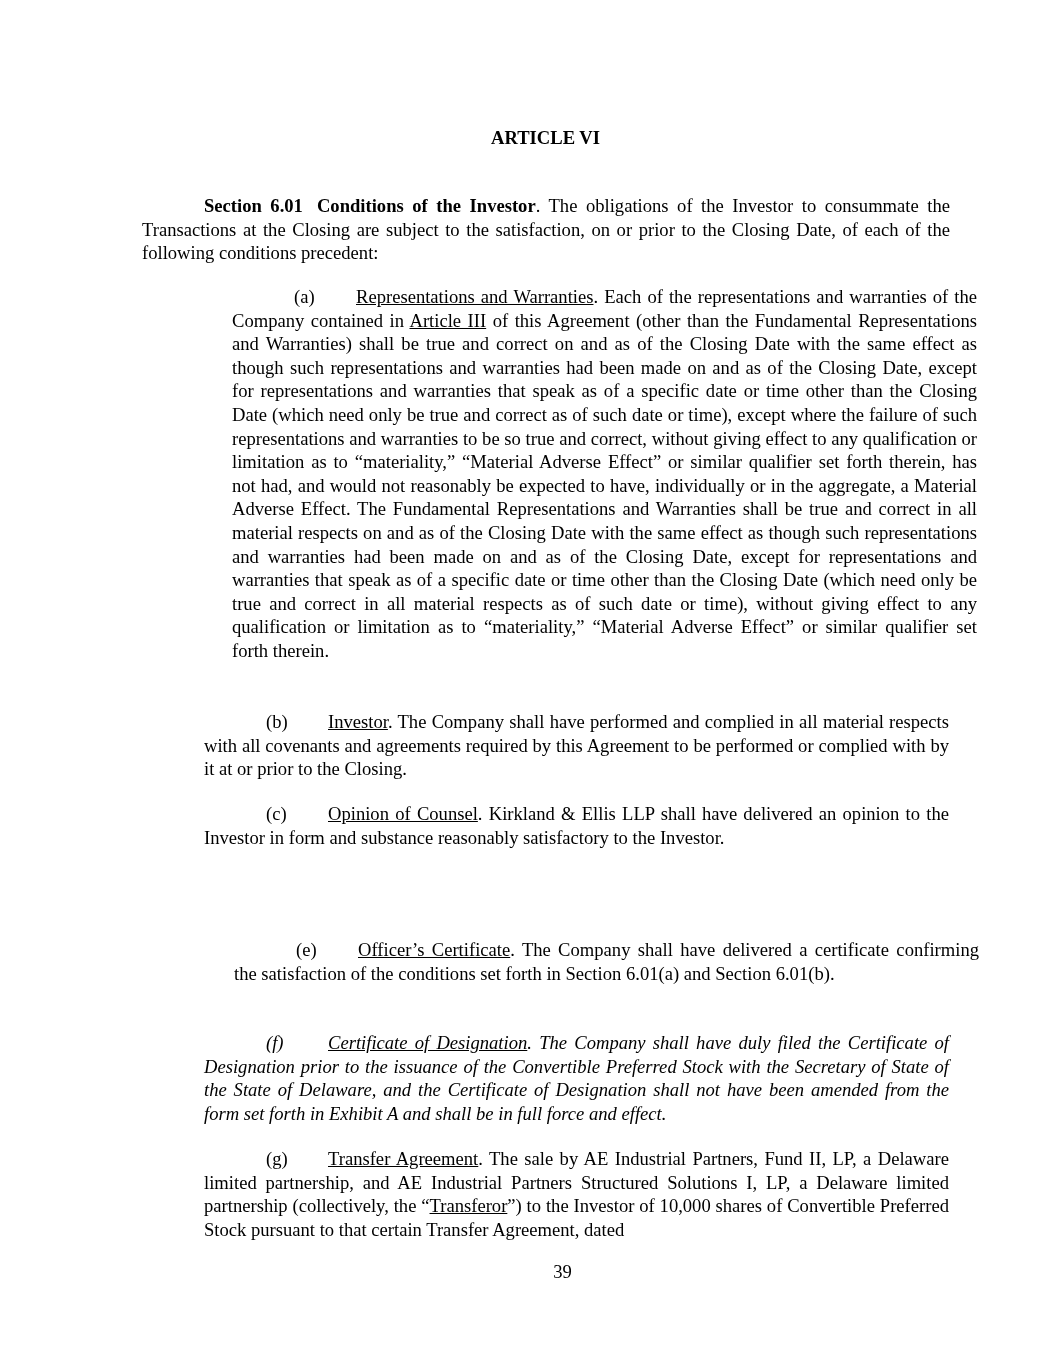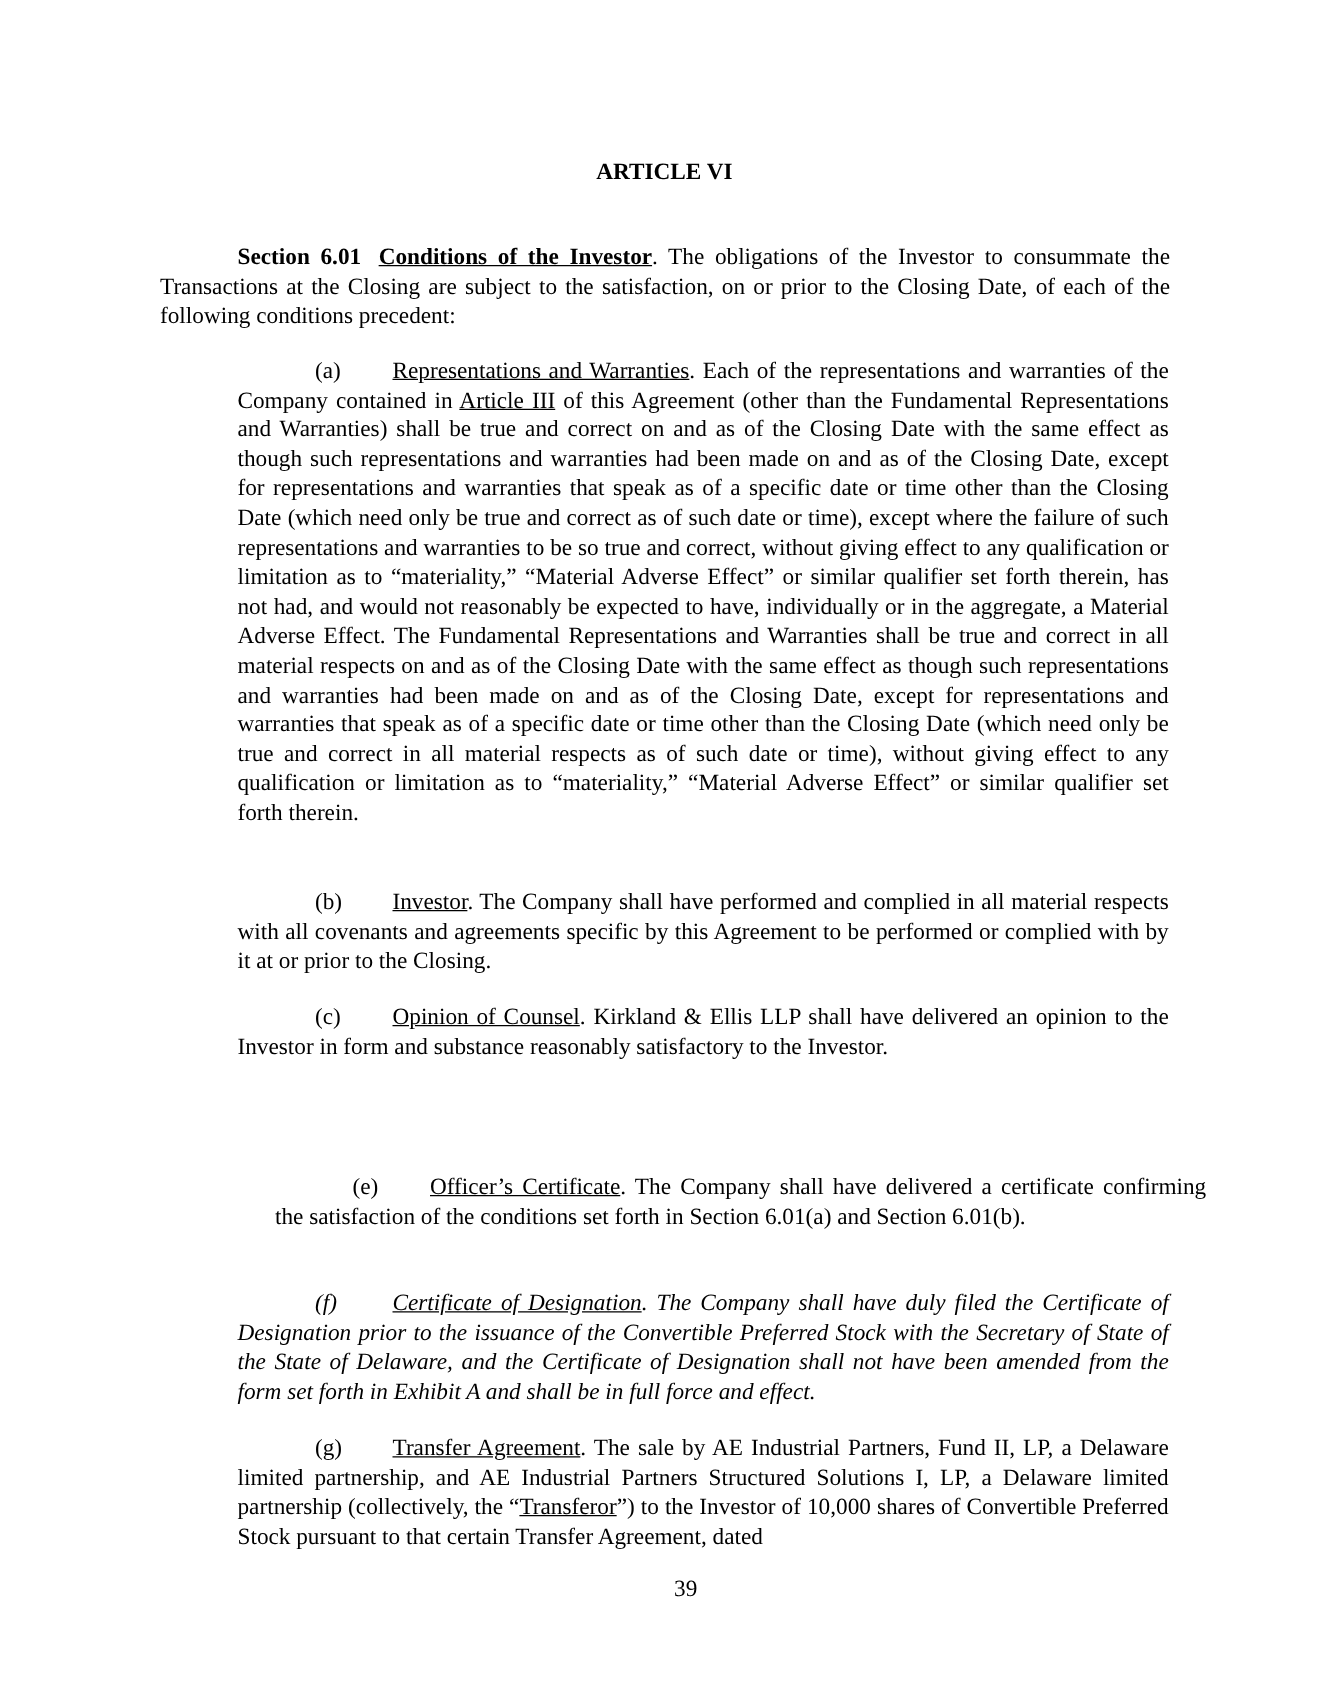--- a/index.html
+++ b/index.html
@@ -12,21 +12,21 @@
     height: 1365px;
     position: relative;
     overflow: hidden;
     font-family: "Liberation Serif", "DejaVu Serif", serif;
     color: #000000;
     font-size: 18.6px;
     line-height: 23.6px;
   }
   .page {
     position: absolute;
-    left: 4px; top: 0;
+    left: 18px; top: 0;
     width: 862px;
     height: 1365px;
   }
   .heading {
     position: absolute;
     left: 0;
     width: 1055px;
     text-align: center;
     font-weight: bold;
     font-size: 18.6px;
@@ -37,38 +37,38 @@
 
   .section-intro {
     position: absolute;
     left: 124px;
     top: 194px;
     width: 808px;
     text-align: justify;
     text-indent: 62px;
   }
   .section-intro .sec-num { font-weight: bold; font-family: Liberation Serif, serif; }
-  .section-intro .sec-title { font-weight: bold; text-decoration: underline; }
+  .section-intro .sec-title { font-weight: bold; }
   .gap { display: inline-block; width: 14px; }
 
   .clause {
     position: absolute;
     left: 186px;
     width: 745px;
     text-align: justify;
     text-indent: 62px;
   }
   .clause .label {
     display: inline-block;
     width: 62px;
     text-indent: 0;
   }
   .u { text-decoration: underline; }
 
-  #clause-a { top: 285px; }
+  #clause-a { top: 285px; margin-left: 28px; }
   #clause-b { top: 710px; }
   #clause-c { top: 802px; }
   #clause-d { top: 870px; }
   #clause-e { top: 938px; margin-left: 30px; }
   #clause-f { top: 1031px; font-style: italic; }
   #clause-g { top: 1147px; }
 
   .page-number {
     position: absolute;
     left: 0;
@@ -82,21 +82,21 @@
 <body>
 
 <div class="page">
 
   <div id="article-title" class="heading">ARTICLE VI</div>
 
   <div class="section-intro"><span class="sec-num">Section 6.01</span><span class="gap"></span><span class="sec-title">Conditions of the Investor</span><span>.</span><span> The obligations of the Investor to consummate the Transactions at the Closing are subject to the satisfaction, on or prior to the Closing Date, of each of the following conditions precedent:</span></div>
 
   <div id="clause-a" class="clause"><span class="label">(a)</span><span class="u">Representations and Warranties</span><span>. Each of the representations and warranties of the Company contained in </span><span class="u">Article III</span><span> of this Agreement (other than the Fundamental Representations and Warranties) shall be true and correct on and as of the Closing Date with the same effect as though such representations and warranties had been made on and as of the Closing Date, except for representations and warranties that speak as of a specific date or time other than the Closing Date (which need only be true and correct as of such date or time), except where the failure of such representations and warranties to be so true and correct, without giving effect to any qualification or limitation as to “materiality,” “Material Adverse Effect” or similar qualifier set forth therein, has not had, and would not reasonably be expected to have, individually or in the aggregate, a Material Adverse Effect. The Fundamental Representations and Warranties shall be true and correct in all material respects on and as of the Closing Date with the same effect as though such representations and warranties had been made on and as of the Closing Date, except for representations and warranties that speak as of a specific date or time other than the Closing Date (which need only be true and correct in all material respects as of such date or time), without giving effect to any qualification or limitation as to “materiality,” “Material Adverse Effect” or similar qualifier set forth therein.</span></div>
 
-  <div id="clause-b" class="clause"><span class="label">(b)</span><span class="u">Investor</span><span>. The Company shall have performed and complied in all material respects with all covenants and agreements specific by this Agreement to be performed or complied with by it at or prior to the Closing.</span></div>
+  <div id="clause-b" class="clause"><span class="label">(b)</span><span class="u">Investor</span><span>. The Company shall have performed and complied in all material respects with all covenants and agreements required by this Agreement to be performed or complied with by it at or prior to the Closing.</span></div>
 
   <div id="clause-c" class="clause"><span class="label">(c)</span><span class="u">Opinion of Counsel</span><span>. Kirkland &amp; Ellis LLP shall have delivered an opinion to the Investor in form and substance reasonably satisfactory to the Investor.</span></div>
 
 
   <div id="clause-e" class="clause"><span class="label">(e)</span><span class="u">Officer’s Certificate</span><span>. The Company shall have delivered a certificate confirming the satisfaction of the conditions set forth in Section 6.01(a) and Section 6.01(b).</span></div>
 
   <div id="clause-f" class="clause"><span class="label">(f)</span><span class="u">Certificate of Designation</span><span>. The Company shall have duly filed the Certificate of Designation prior to the issuance of the Convertible Preferred Stock with the Secretary of State of the State of Delaware, and the Certificate of Designation shall not have been amended from the form set forth in Exhibit A and shall be in full force and effect.</span></div>
 
   <div id="clause-g" class="clause"><span class="label">(g)</span><span class="u">Transfer Agreement</span><span>. The sale by AE Industrial Partners, Fund II, LP, a Delaware limited partnership, and AE Industrial Partners Structured Solutions I, LP, a Delaware limited partnership (collectively, the “</span><span class="u">Transferor</span><span>”) to the Investor of 10,000 shares of Convertible Preferred Stock pursuant to that certain Transfer Agreement, dated</span></div>
 

